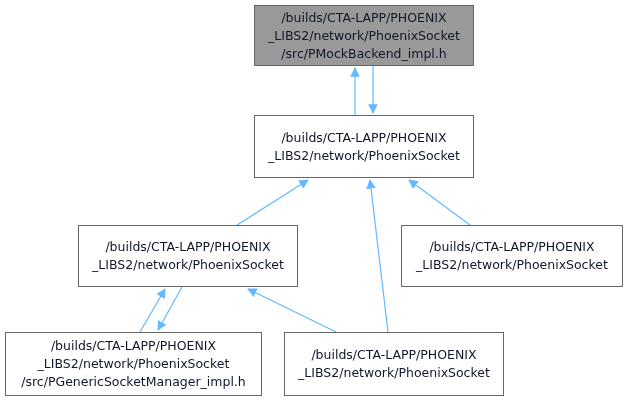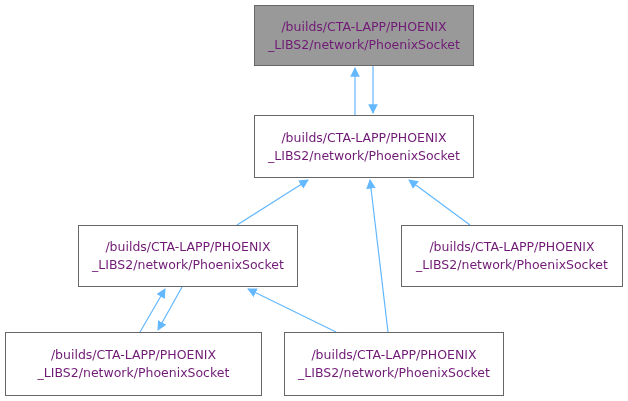--- a/index.html
+++ b/index.html
@@ -3,21 +3,21 @@
   <meta charset="utf-8">
   <style>
     html, body { margin: 0; padding: 0; background: #ffffff; }
     body { width: 628px; height: 401px; position: relative; overflow: hidden;
            font-family: "DejaVu Sans", sans-serif; }
     #graph { position: absolute; left: 0; top: 0; width: 628px; height: 401px; }
     .node {
       position: absolute; box-sizing: border-box;
       border: 1px solid #666666; background: #ffffff;
       display: flex; flex-direction: column; justify-content: center; align-items: center;
-      font-size: 12.5px; line-height: 18px; color: #701a75; text-align: center;
+      font-size: 12.5px; line-height: 18px; color: #0f172a; text-align: center;
       cursor: pointer;
     }
     .node.current { background: #999999; cursor: default; }
     .node span { display: block; white-space: nowrap; }
   </style>
 </head>
 <body>
 
 <svg id="graph" xmlns="http://www.w3.org/2000/svg" width="628" height="401">
   <defs>
@@ -33,38 +33,40 @@
       <line x1="470" y1="225" x2="409" y2="180" stroke="#63b8ff" stroke-width="1.2" marker-end="url(#arrow)"></line>
       <line x1="140" y1="332" x2="165" y2="289" stroke="#63b8ff" stroke-width="1.2" marker-end="url(#arrow)"></line>
       <line x1="182" y1="287" x2="158" y2="330" stroke="#63b8ff" stroke-width="1.2" marker-end="url(#arrow)"></line>
       <line x1="336" y1="332" x2="248" y2="289" stroke="#63b8ff" stroke-width="1.2" marker-end="url(#arrow)"></line>
     </g>
 </svg>
 
 <div class="node current" id="n-impl" style="left:254px;top:5px;width:220px;height:61px;">
   <span>/builds/CTA-LAPP/PHOENIX</span>
   <span>_LIBS2/network/PhoenixSocket</span>
+  <span>/src/PMockBackend_impl.h</span>
 </div>
 
 <div class="node" id="n-backend_h" style="left:254px;top:115px;width:220px;height:63px;">
   <span>/builds/CTA-LAPP/PHOENIX</span>
   <span>_LIBS2/network/PhoenixSocket</span>
 </div>
 
 <div class="node" id="n-gsm_h" style="left:78px;top:225px;width:220px;height:62px;">
   <span>/builds/CTA-LAPP/PHOENIX</span>
   <span>_LIBS2/network/PhoenixSocket</span>
 </div>
 
 <div class="node" id="n-backend_cpp" style="left:401px;top:225px;width:222px;height:62px;">
   <span>/builds/CTA-LAPP/PHOENIX</span>
   <span>_LIBS2/network/PhoenixSocket</span>
 </div>
 
 <div class="node" id="n-gsm_impl" style="left:5px;top:332px;width:257px;height:64px;">
   <span>/builds/CTA-LAPP/PHOENIX</span>
   <span>_LIBS2/network/PhoenixSocket</span>
+  <span>/src/PGenericSocketManager_impl.h</span>
 </div>
 
 <div class="node" id="n-phoenix_socket" style="left:284px;top:332px;width:220px;height:64px;">
   <span>/builds/CTA-LAPP/PHOENIX</span>
   <span>_LIBS2/network/PhoenixSocket</span>
 </div>
 
 </body></html>

